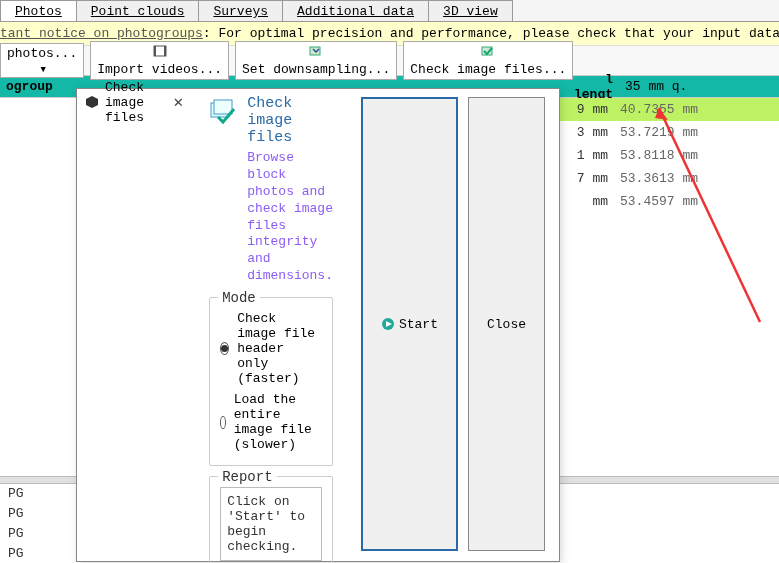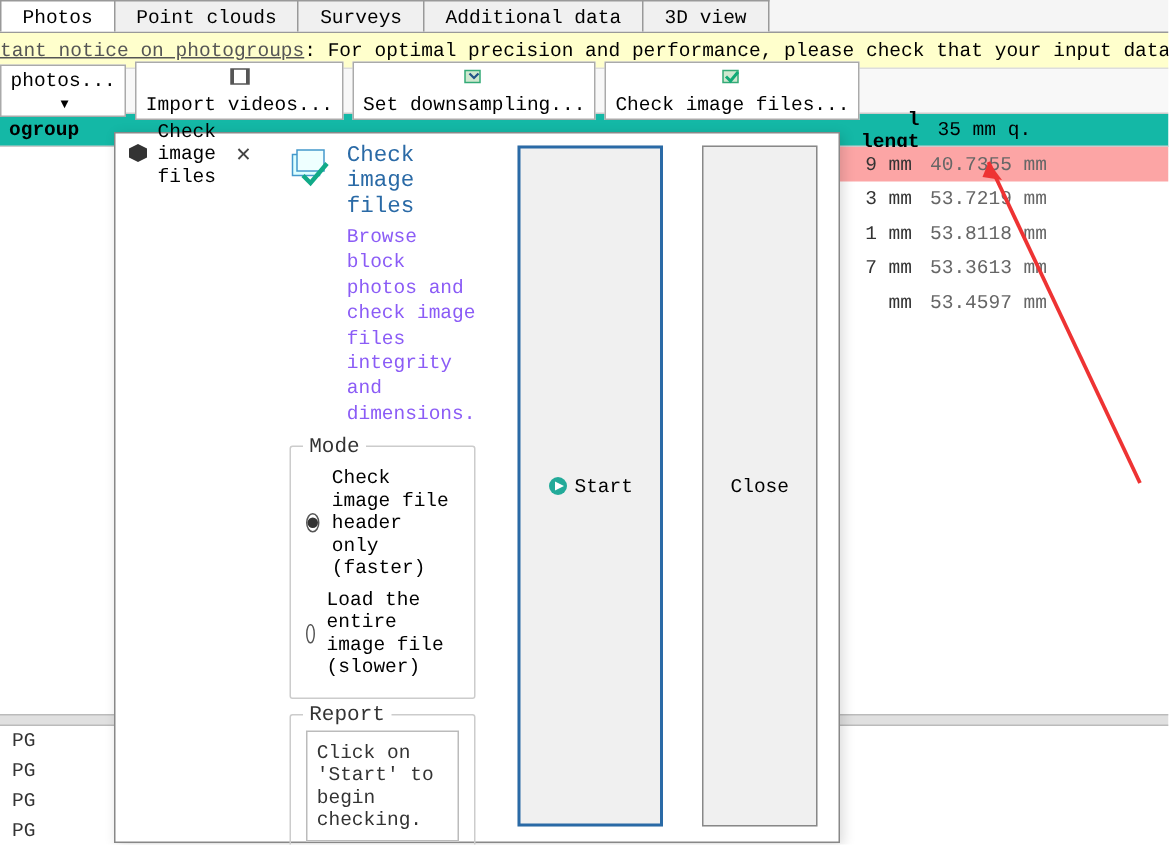--- a/index.html
+++ b/index.html
@@ -10,20 +10,21 @@
       width: 779px;
       height: 563px;
       overflow: hidden;
       position: relative;
     }
     .tabs {
       display: flex;
       border-bottom: 1px solid #999;
       background: #f5f5f5;
       height: 22px;
+      text-decoration: underline;
     }
     .tab {
       padding: 3px 14px;
       border: 1px solid #999;
       border-bottom: none;
       background: #f0f0f0;
       cursor: pointer;
       margin-right: -1px;
       font-size: 13px;
     }
@@ -75,21 +76,21 @@
       position: absolute;
       right: 0;
       top: 98px;
       width: 220px;
     }
     .bg-row {
       display: flex;
       height: 23px;
       align-items: center;
     }
-    .bg-row.hi { background: #fca5a5; }
+    .bg-row.hi { background: #bef264; }
     .bg-left { width: 55px; text-align: right; padding-right: 6px; color: #333; }
     .bg-right { padding-left: 6px; color: #666; }
     .divider { height: 8px; background: #e0e0e0; border-top: 1px solid #bbb; border-bottom: 1px solid #bbb; margin-top: 124px;}
     .pg-list { }
     .pg-row { height: 20px; padding: 2px 8px; color: #333; }
     
     
     .dialog {
       position: absolute;
       left: 76px;
@@ -116,21 +117,21 @@
     .dlg-htexts { flex: 1; }
     .dlg-hmain { font-size: 15px; color: #2a6aa6; margin-bottom: 4px; }
     .dlg-hsub { font-size: 13px; color: #8b5cf6; line-height: 1.3; }
     .fieldset { border: 1px solid #ccc; border-radius: 2px; padding: 10px 10px; margin-bottom: 10px; position: relative; }
     .fieldset.flex1 { flex: 1; display: flex; flex-direction: column; }
     .legend { position: absolute; top: -8px; left: 8px; background: #fff; padding: 0 4px; font-size: 14px; color: #333; }
     .radio-row { display: flex; align-items: center; gap: 8px; padding: 3px 0; }
     .radio { width: 13px; height: 13px; border-radius: 50%; border: 1px solid #555; display: inline-flex; align-items: center; justify-content: center; }
     .radio.on::after { content: ""; width: 7px; height: 7px; background: #333; border-radius: 50%; }
     .report-box { flex: 1; border: 1px solid #bbb; background: #fff; padding: 6px; font-size: 13px; color: #333; }
-    .dlg-footer { display: flex; justify-content: flex-end; gap: 26px; padding: 8px 14px 10px; }
+    .dlg-footer { display: flex; justify-content: flex-end; gap: 10px; padding: 8px 14px 10px; }
     .btn { display: flex; align-items: center; gap: 4px; padding: 3px 18px; border: 1px solid #888; background: #f0f0f0; cursor: pointer; font-family: inherit; font-size: 13px; }
     .btn.primary { border: 2px solid #2a6aa6; }
     .start-icon { width: 14px; height: 14px; }
     
     .arrow-overlay {
       position: absolute;
       pointer-events: none;
       top: 0; left: 0;
     }
   </style>

